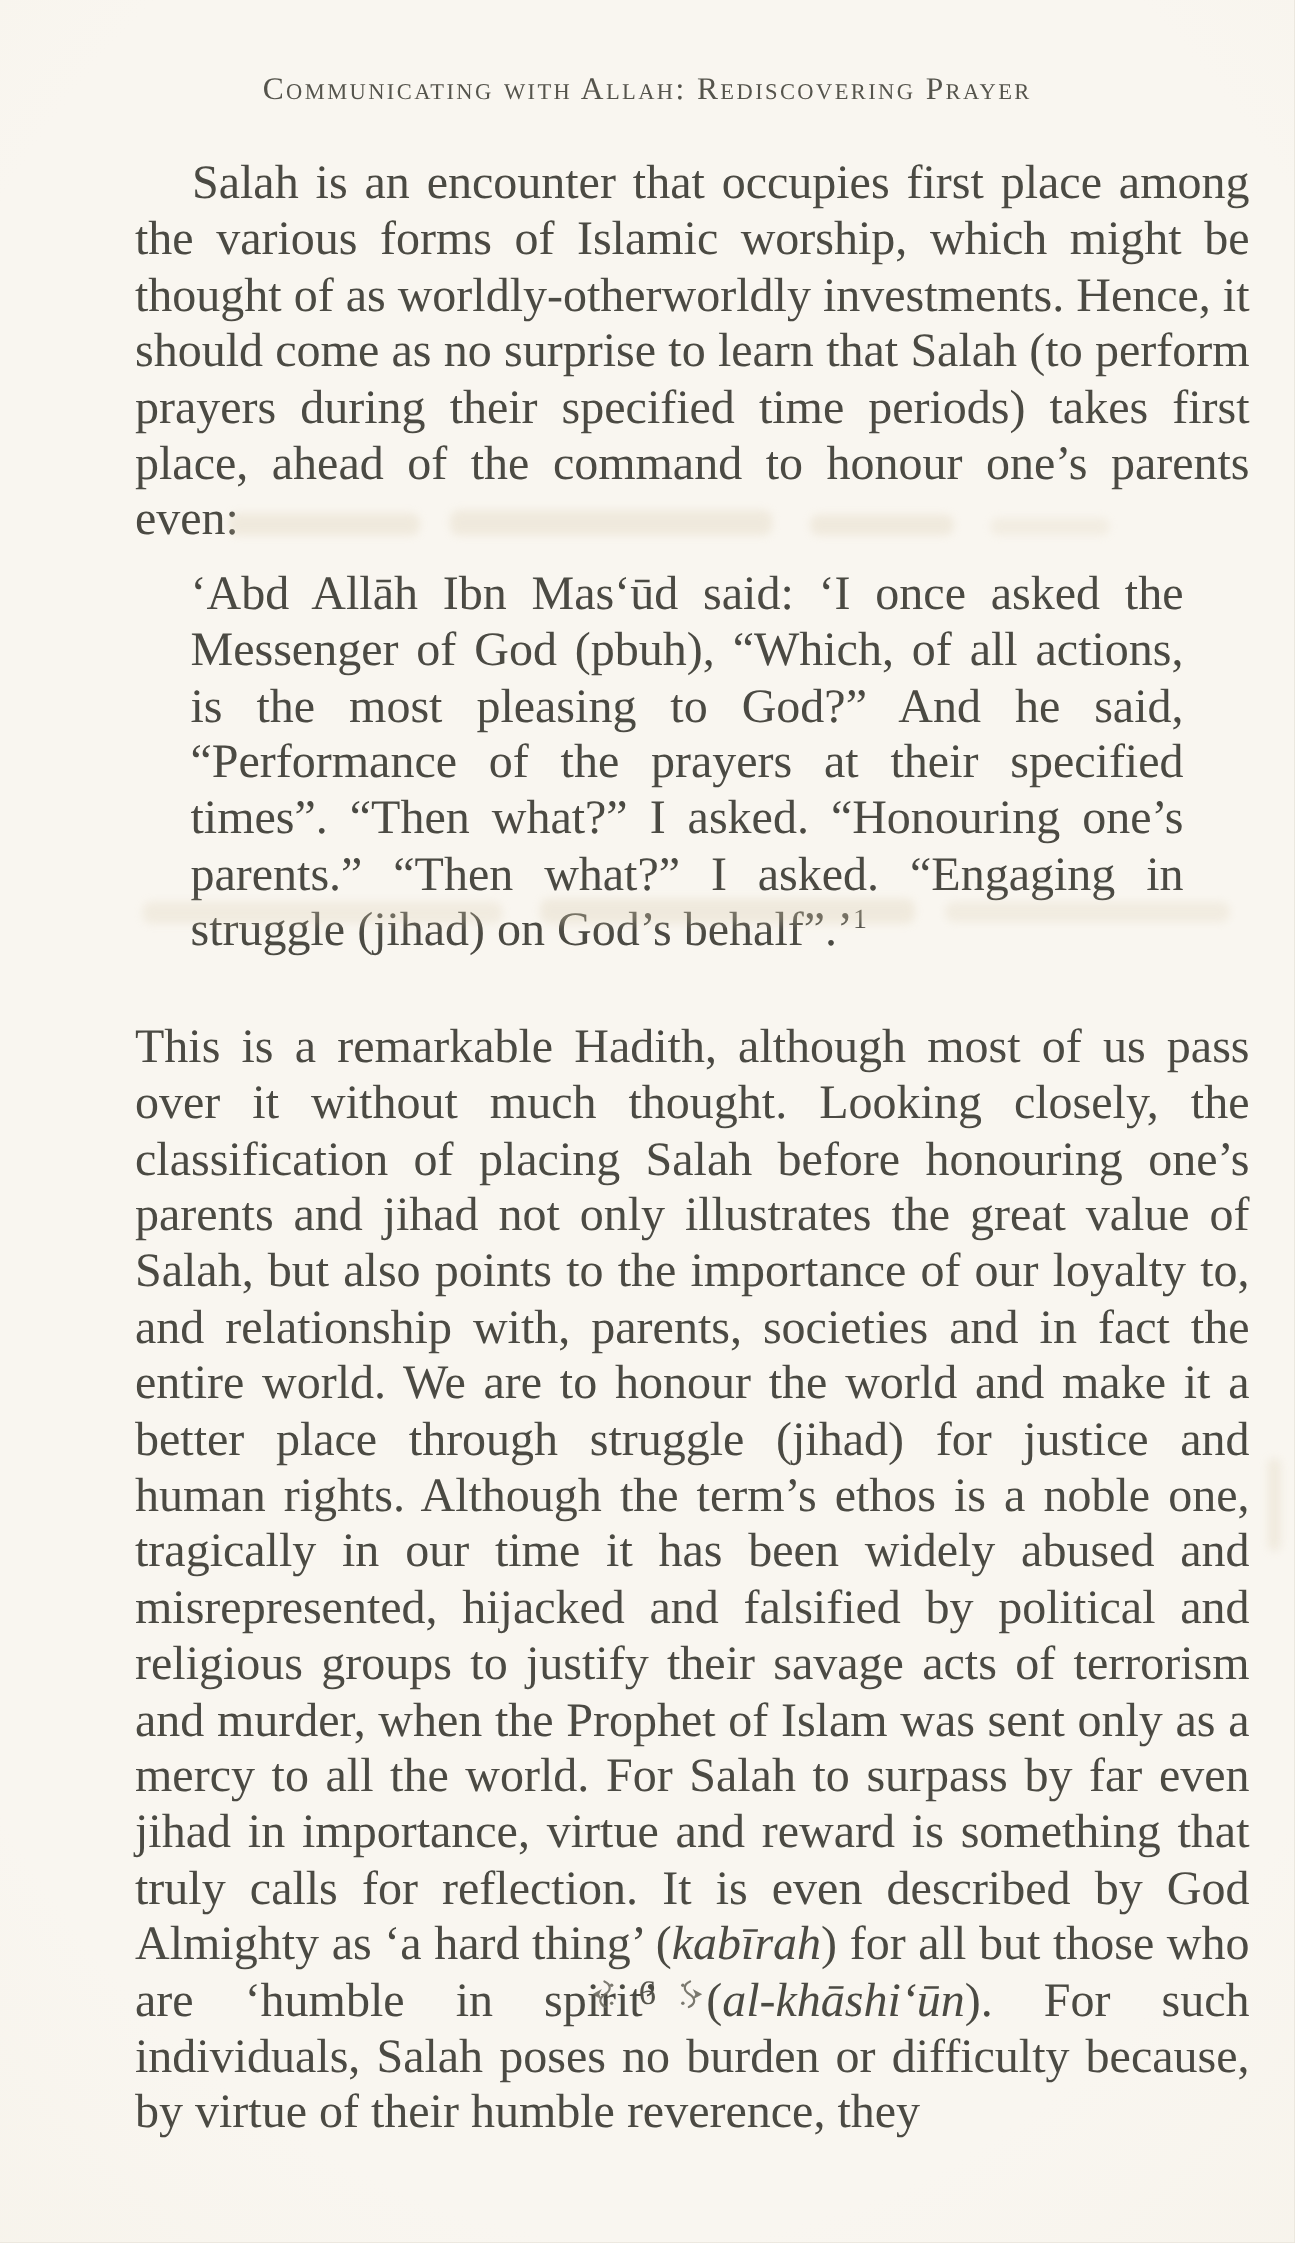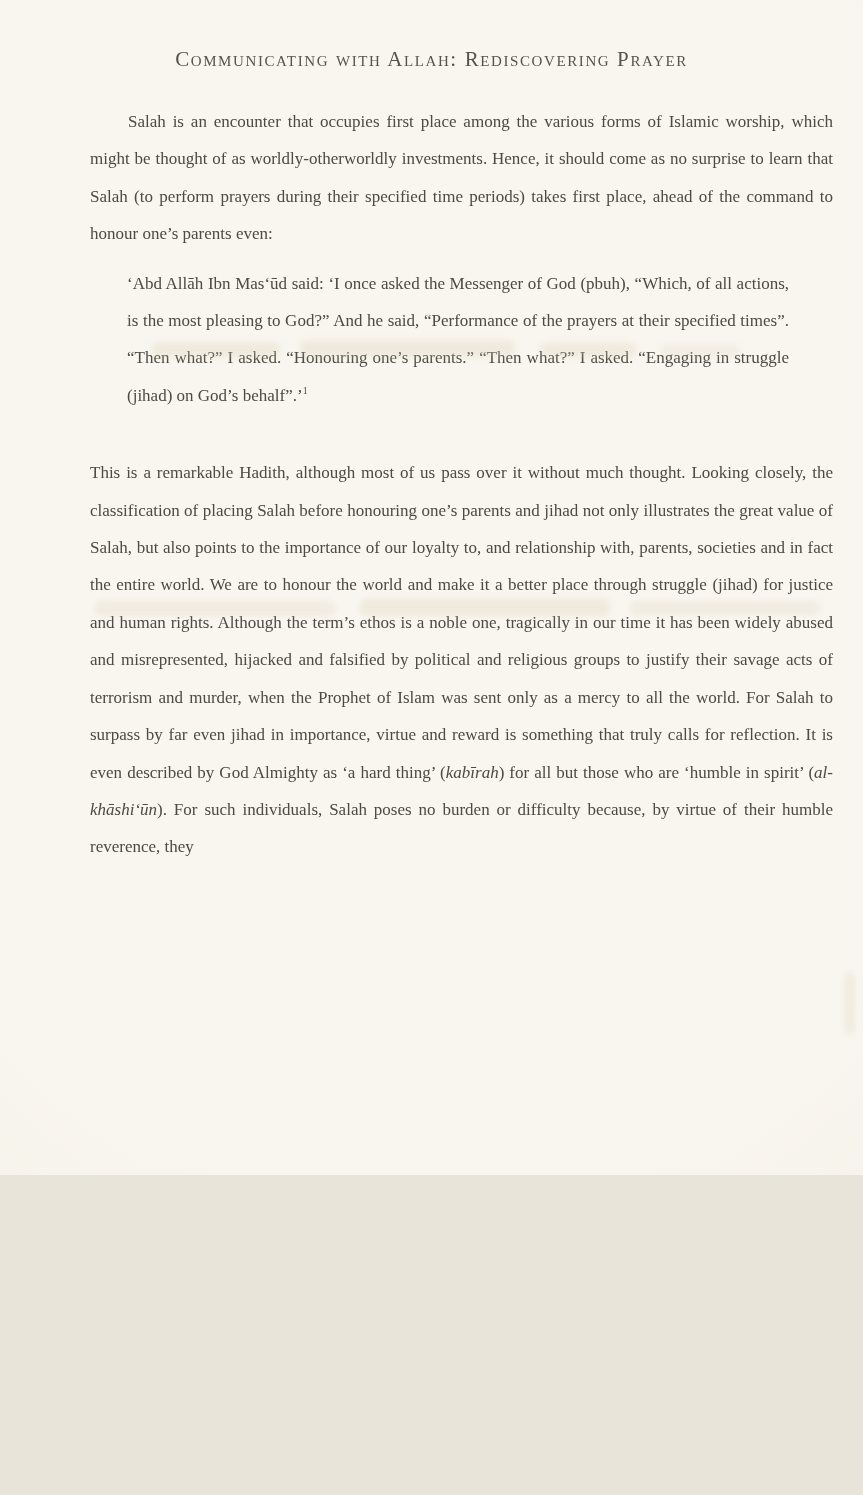--- a/index.html
+++ b/index.html
@@ -1,40 +1,40 @@
 <!DOCTYPE html>
 <html style="--paper: #f9f6f0; --paper-mid: #f5f1e7; --paper-edge: #efe9da; --ink: #4b4a43; --header-ink: #55544c; --ornament: #6e6c62; --ghost: #dbceb2;"><head>
 <meta charset="utf-8">
 <style>
   * { margin:0; padding:0; box-sizing:border-box; }
   html, body { background:#e8e4da; }
   .page{
     position:relative;
-    width:863px; height:1175px;
+    width:863px; height:1495px;
     margin:0 auto;
     overflow:hidden;
     background: radial-gradient(120% 100% at 50% 45%,
                 var(--paper,#f9f6f0) 55%,
                 var(--paper-mid,#f5f1e7) 85%,
                 var(--paper-edge,#efe9da) 100%);
     color: var(--ink,#4b4a43);
     font-family:"Liberation Serif","DejaVu Serif",serif;
   }
   .running-head{
     padding-top:47px;
     text-align:center;
     font-variant: small-caps;
     font-size:21px;
     letter-spacing:1.6px;
     color: var(--header-ink,#55544c);
     font-weight:400;
   }
   .body-text{
     margin:31px 30px 0 90px; 
-    font-size:17px;
+    font-size:32px;
     line-height:37.4px;
     text-align:justify;
   }
   .para-indent{ text-indent:38px; }
   blockquote{
     margin:12px 44px 40px 37px;
     text-align:justify;
   }
   sup.fn{
     font-size:0.58em;

